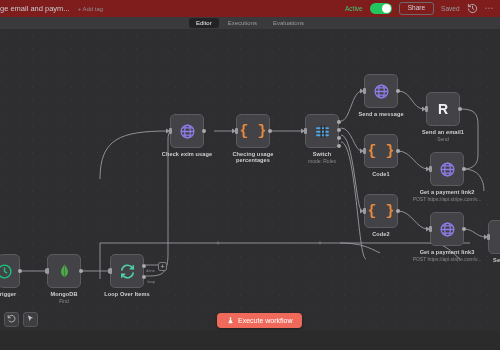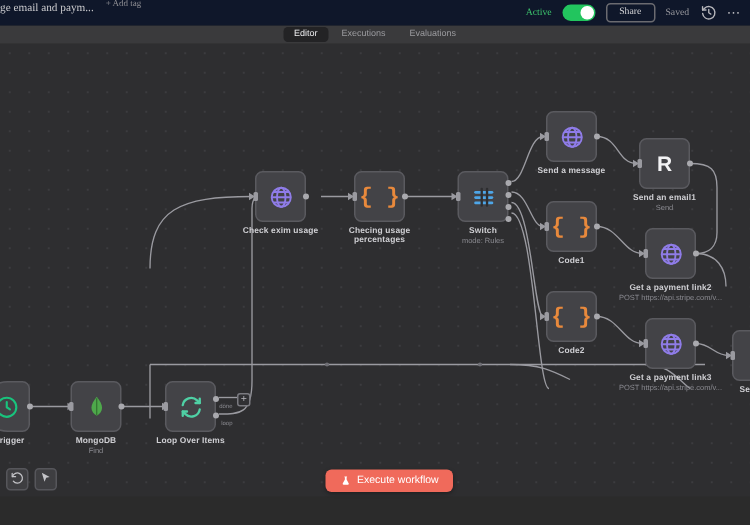--- a/index.html
+++ b/index.html
@@ -9,25 +9,24 @@
     background:#2b2b2b;
     color:#d8d8d8;
     font-size:10px;
     position:relative;
   }
   #app { position:absolute; inset:0; }
 
   
   .header {
     position:absolute; top:0; left:0; width:500px; height:17px;
-    background:#0f172a;
-    display:flex; 
+    background:#7f1d1d;
+    display:flex; align-items:center;
     padding:0 6px;
     z-index:30;
-    font-family:Liberation Serif, serif;
   }
   .wf-title {
     font-size:7.5px; color:#c9c9cc; white-space:nowrap;
     overflow:hidden; max-width:150px; margin-left:-6px;
   }
   .add-tag {
     font-size:6px; color:#8e8e93; margin-left:8px; white-space:nowrap;
   }
   .header-right {
     margin-left:auto; display:flex; align-items:center; gap:7px;

